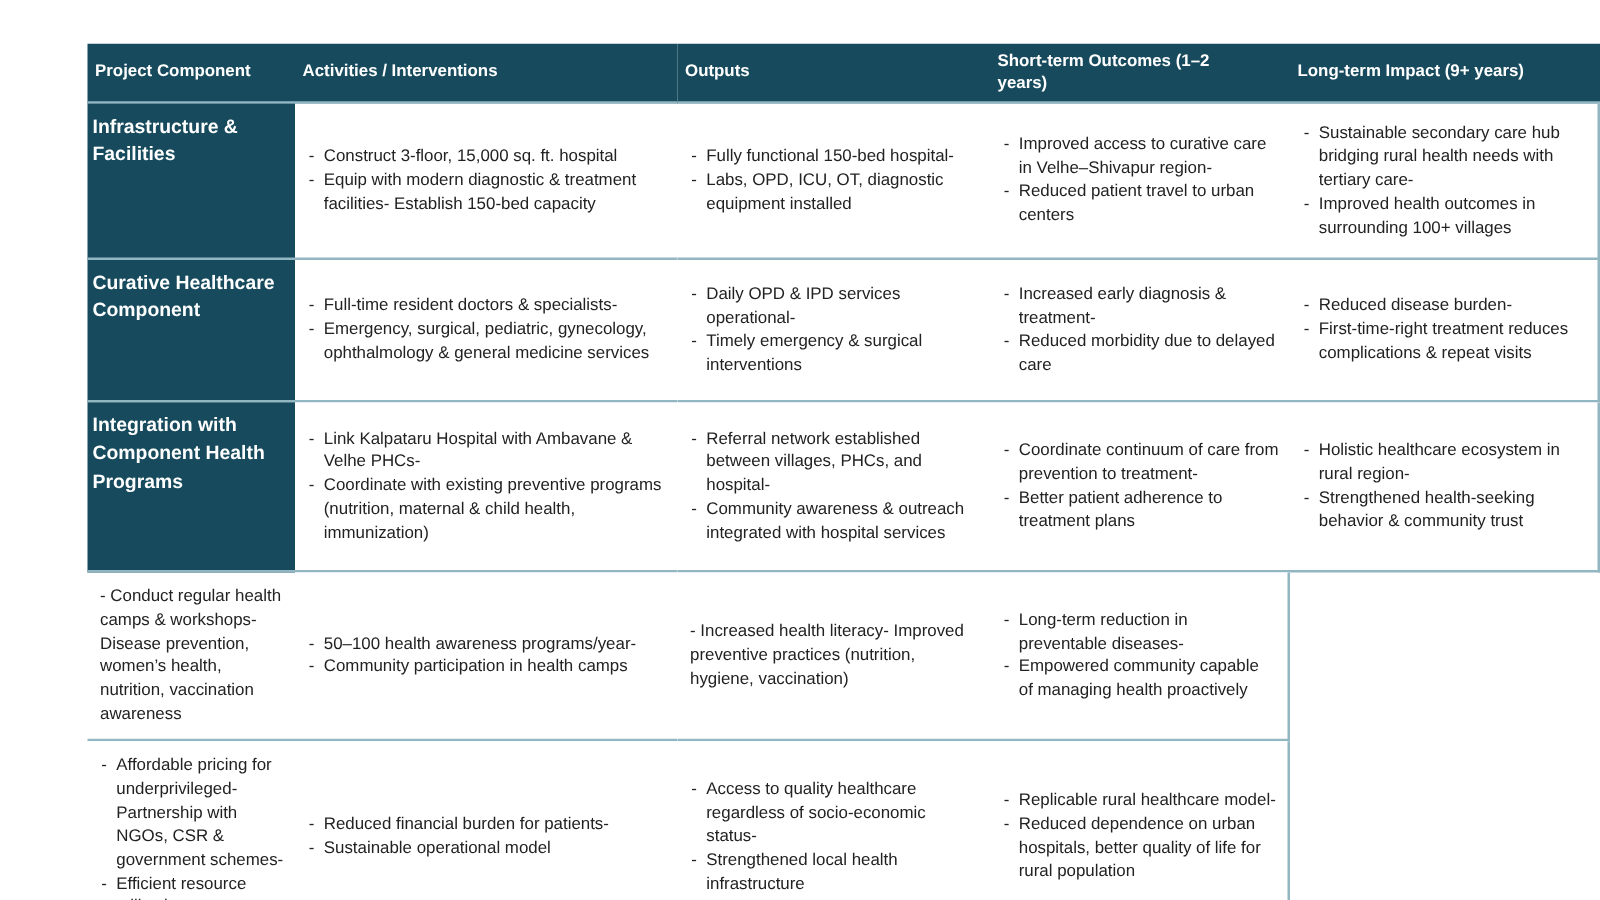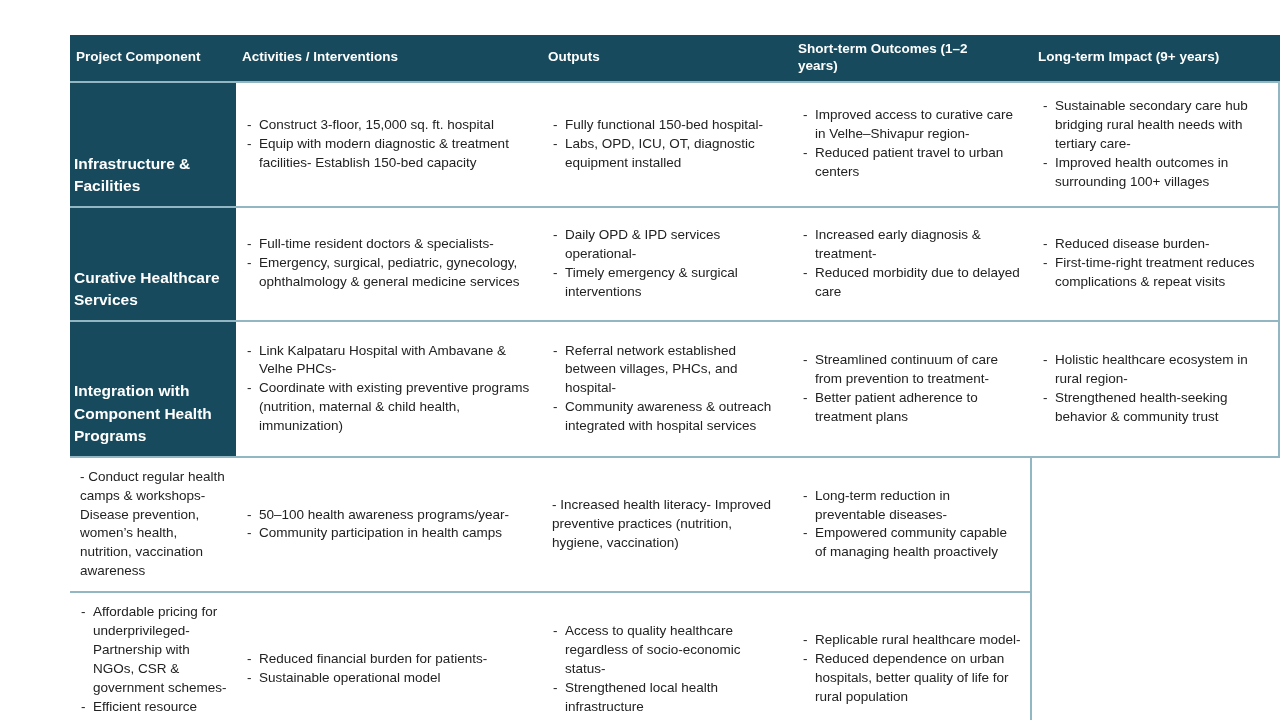--- a/index.html
+++ b/index.html
@@ -53,21 +53,21 @@
   }
   .cell.last{border-right:2px solid var(--border);}
   .comp{
     background:var(--dark);
     color:#ffffff;
     font-weight:bold;
     font-size:15.5px;
     line-height:1.45;
     display:flex;
     flex-direction:column;
-    justify-content:flex-end;
+    justify-content:flex-start;
     padding:8px 6px 8px 4px;
     border-bottom:2px solid var(--border);
     position:relative;
   }
   .trow:last-child .comp::after{
     content:"";position:absolute;left:0;right:0;bottom:-10px;height:10px;
     background:var(--dark);
   }
   .bullet{display:flex;align-items:flex-start;}
   .marker{flex:none;width:17px;padding-left:5px;}
@@ -137,21 +137,21 @@
           </div>
           <div class="bullet">
             <span class="marker">-</span>
             <span class="btext">Improved health outcomes in surrounding 100+ villages</span>
           </div>
         </div>
   </div>
 
   <div class="grid-row trow">
     <div class="comp">
-      <span>Curative Healthcare Services</span>
+      <span>Curative Healthcare Component</span>
     </div>
     <div class="cell">
           <div class="bullet">
             <span class="marker">-</span>
             <span class="btext">Full-time resident doctors &amp; specialists-</span>
           </div>
           <div class="bullet">
             <span class="marker">-</span>
             <span class="btext">Emergency, surgical, pediatric, gynecology, ophthalmology &amp; general medicine services</span>
           </div>
@@ -208,21 +208,21 @@
             <span class="btext">Referral network established between villages, PHCs, and hospital-</span>
           </div>
           <div class="bullet">
             <span class="marker">-</span>
             <span class="btext">Community awareness &amp; outreach integrated with hospital services</span>
           </div>
         </div>
     <div class="cell">
           <div class="bullet">
             <span class="marker">-</span>
-            <span class="btext">Streamlined continuum of care from prevention to treatment-</span>
+            <span class="btext">Coordinate continuum of care from prevention to treatment-</span>
           </div>
           <div class="bullet">
             <span class="marker">-</span>
             <span class="btext">Better patient adherence to treatment plans</span>
           </div>
         </div>
     <div class="cell last">
           <div class="bullet">
             <span class="marker">-</span>
             <span class="btext">Holistic healthcare ecosystem in rural region-</span>

